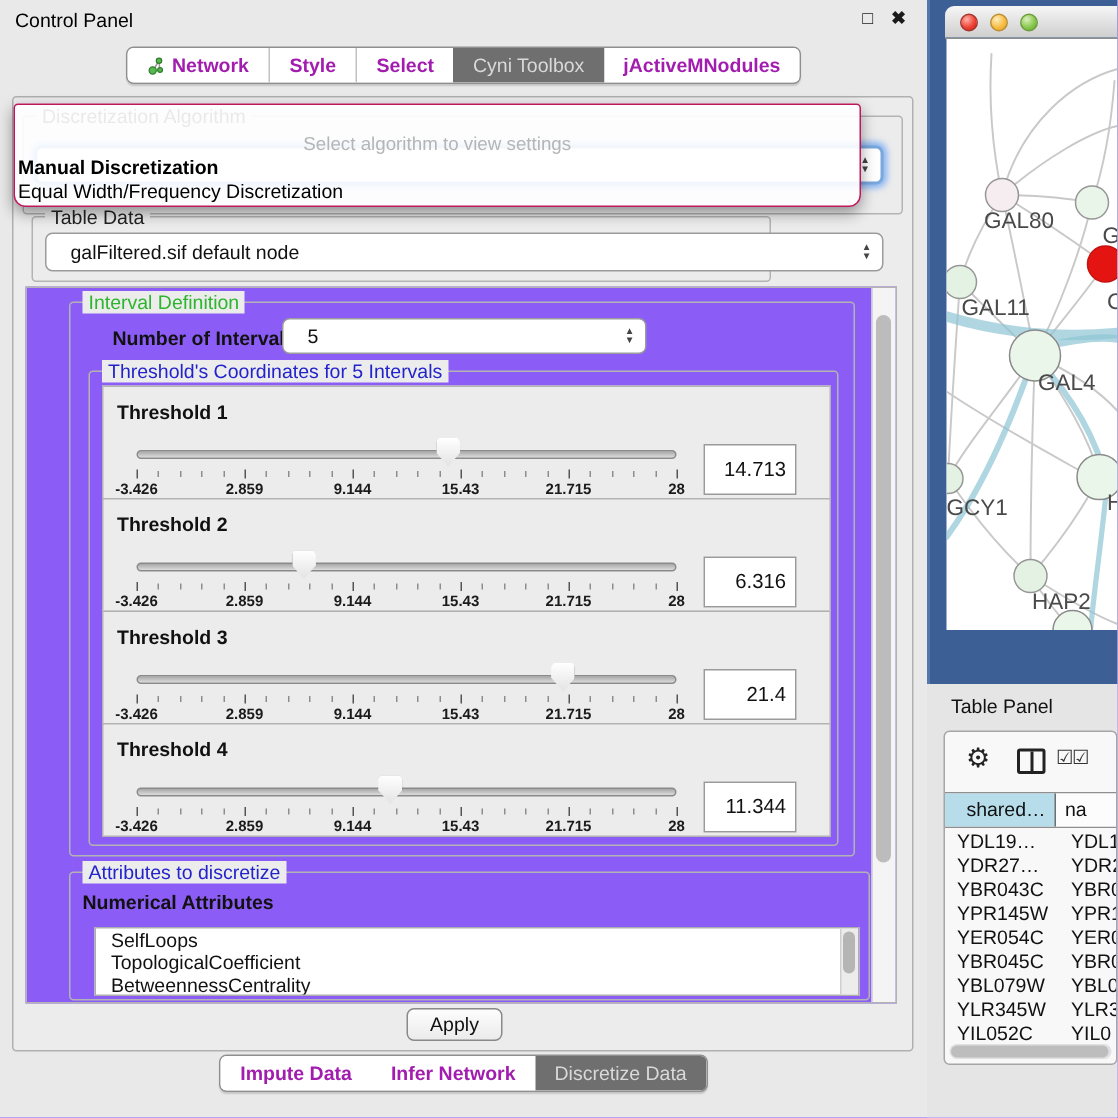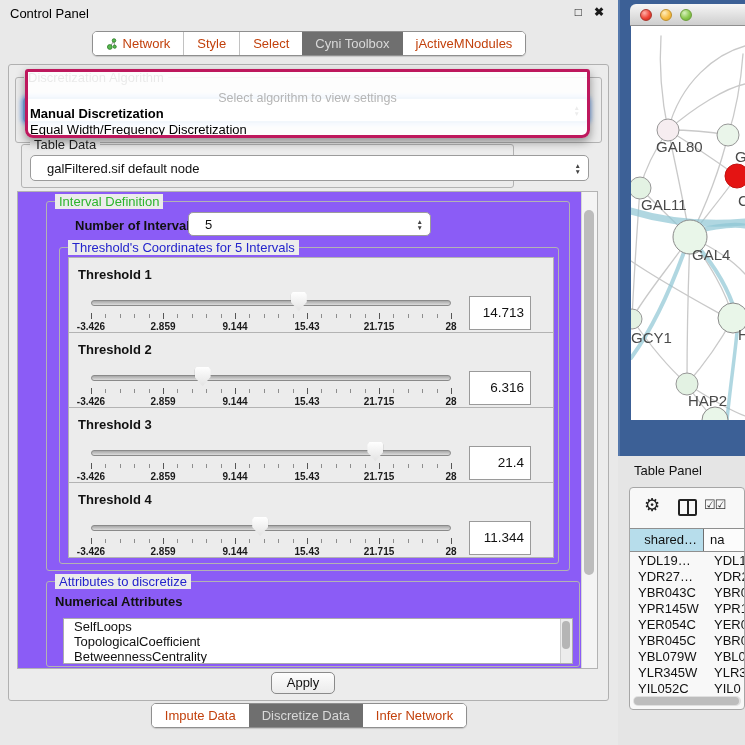--- a/index.html
+++ b/index.html
@@ -8,41 +8,41 @@
   .abs{position:absolute}
 
   
   #titlebar{position:absolute;left:0;top:0;width:618px;height:26px;background:#e9e9e9}
   #titlebar .wtitle{position:absolute;left:10px;top:6px;font-size:13px;color:#000}
   .winbtn{position:absolute;top:5px;font-size:12px;color:#1a1a1a;font-weight:bold;cursor:default}
 
   .tabbar{position:absolute;left:0;width:618px;height:26px;display:flex;justify-content:center}
   .tabset{display:flex;border:1px solid #8f8f8f;border-radius:5px;overflow:hidden;background:#fff;
           height:23px;box-shadow:0 1px 1px rgba(0,0,0,.15)}
-  .tab{display:flex;align-items:center;gap:5px;padding:0 13px;font-size:13px;font-weight:normal;color:#c2410c;background:#fff}
+  .tab{display:flex;align-items:center;gap:5px;padding:0 13px;font-size:13px;font-weight:bold;color:#a21caf;background:#fff}
   .tab.selected{background:#6f6f6f;color:#d9d9d9;font-weight:normal}
   .tab.sep{border-left:1px solid #c2c2c2}
 
   #mainpanel{position:absolute;left:8px;top:64px;width:601px;height:637px;background:#ececec;
              border:1px solid #b0b0b0;border-radius:3px;box-sizing:border-box}
   .group{position:absolute;border:1px solid #b3b3b3;border-radius:3px;box-sizing:border-box}
   .gtitle{position:absolute;top:-8px;left:8px;background:#ececec;padding:0 4px;font-size:13px;line-height:15px;white-space:nowrap}
   .gtitle.green{color:#2db52d}
   .gtitle.blue{color:#2323cc}
   .gtitle.plain{color:#222}
 
   .combo{position:absolute;background:#fff;border:1px solid #9b9b9b;border-radius:5px;box-sizing:border-box;
          font-size:13px;color:#111}
   .combo .cval{position:absolute;left:16px;top:50%;transform:translateY(-50%);white-space:nowrap}
   .spin{position:absolute;right:7px;top:50%;transform:translateY(-50%);display:flex;flex-direction:column;
         align-items:center;font-size:6.5px;line-height:5.5px;color:#444}
   .combo.focused{border:2px solid #7aa8dd;box-shadow:0 0 4px 2px rgba(100,160,245,.75)}
 
-  #popup{position:absolute;left:16px;top:4px;width:565px;height:69px;z-index:6;
-         background:rgba(255,255,255,.9);border:3px solid #be185d;border-radius:3px 3px 8px 8px;
+  #popup{position:absolute;left:0;top:4px;width:565px;height:69px;z-index:6;
+         background:rgba(255,255,255,.9);border:1px solid #be185d;border-radius:3px 3px 8px 8px;
          box-shadow:0 4px 10px rgba(0,0,0,.4);box-sizing:border-box;overflow:hidden}
   #popup .ph{display:block;margin-top:19px;text-align:center;font-size:12.5px;color:#b5b5b5;height:15px}
   #popup .opt{display:block;padding-left:2px;font-size:13px;height:16px;line-height:16px;color:#000}
   #popup .opt.b{font-weight:bold}
 
   #scrollpane{position:absolute;left:8px;top:126px;width:581px;height:478px;border:1px solid #b3b3b3;
               background:#8b5cf6;box-sizing:border-box}
   #vscroll{position:absolute;right:0;top:0;bottom:0;width:15px;background:#f4f4f4;border-left:1px solid #d6d6d6}
   #vscroll .thumb-v{position:absolute;left:2px;width:10px;border-radius:6px;background:#bcbcbc}
 
@@ -393,25 +393,25 @@
   </div>
 
   <div id="applybtn">Apply</div>
 </div>
 
 <div class="tabbar" style="top:703px">
   <div class="tabset" id="bottomTabs">
       <div class="tab">
         <span>Impute Data</span>
       </div>
+      <div class="tab">
+        <span>Infer Network</span>
+      </div>
       <div class="tab selected">
         <span>Discretize Data</span>
-      </div>
-      <div class="tab">
-        <span>Infer Network</span>
       </div>
     </div>
 </div>
 
 <div id="blueframe"></div>
 <div id="mactitle">
   <span class="light red"></span>
   <span class="light yellow"></span>
   <span class="light green"></span>
 </div>

